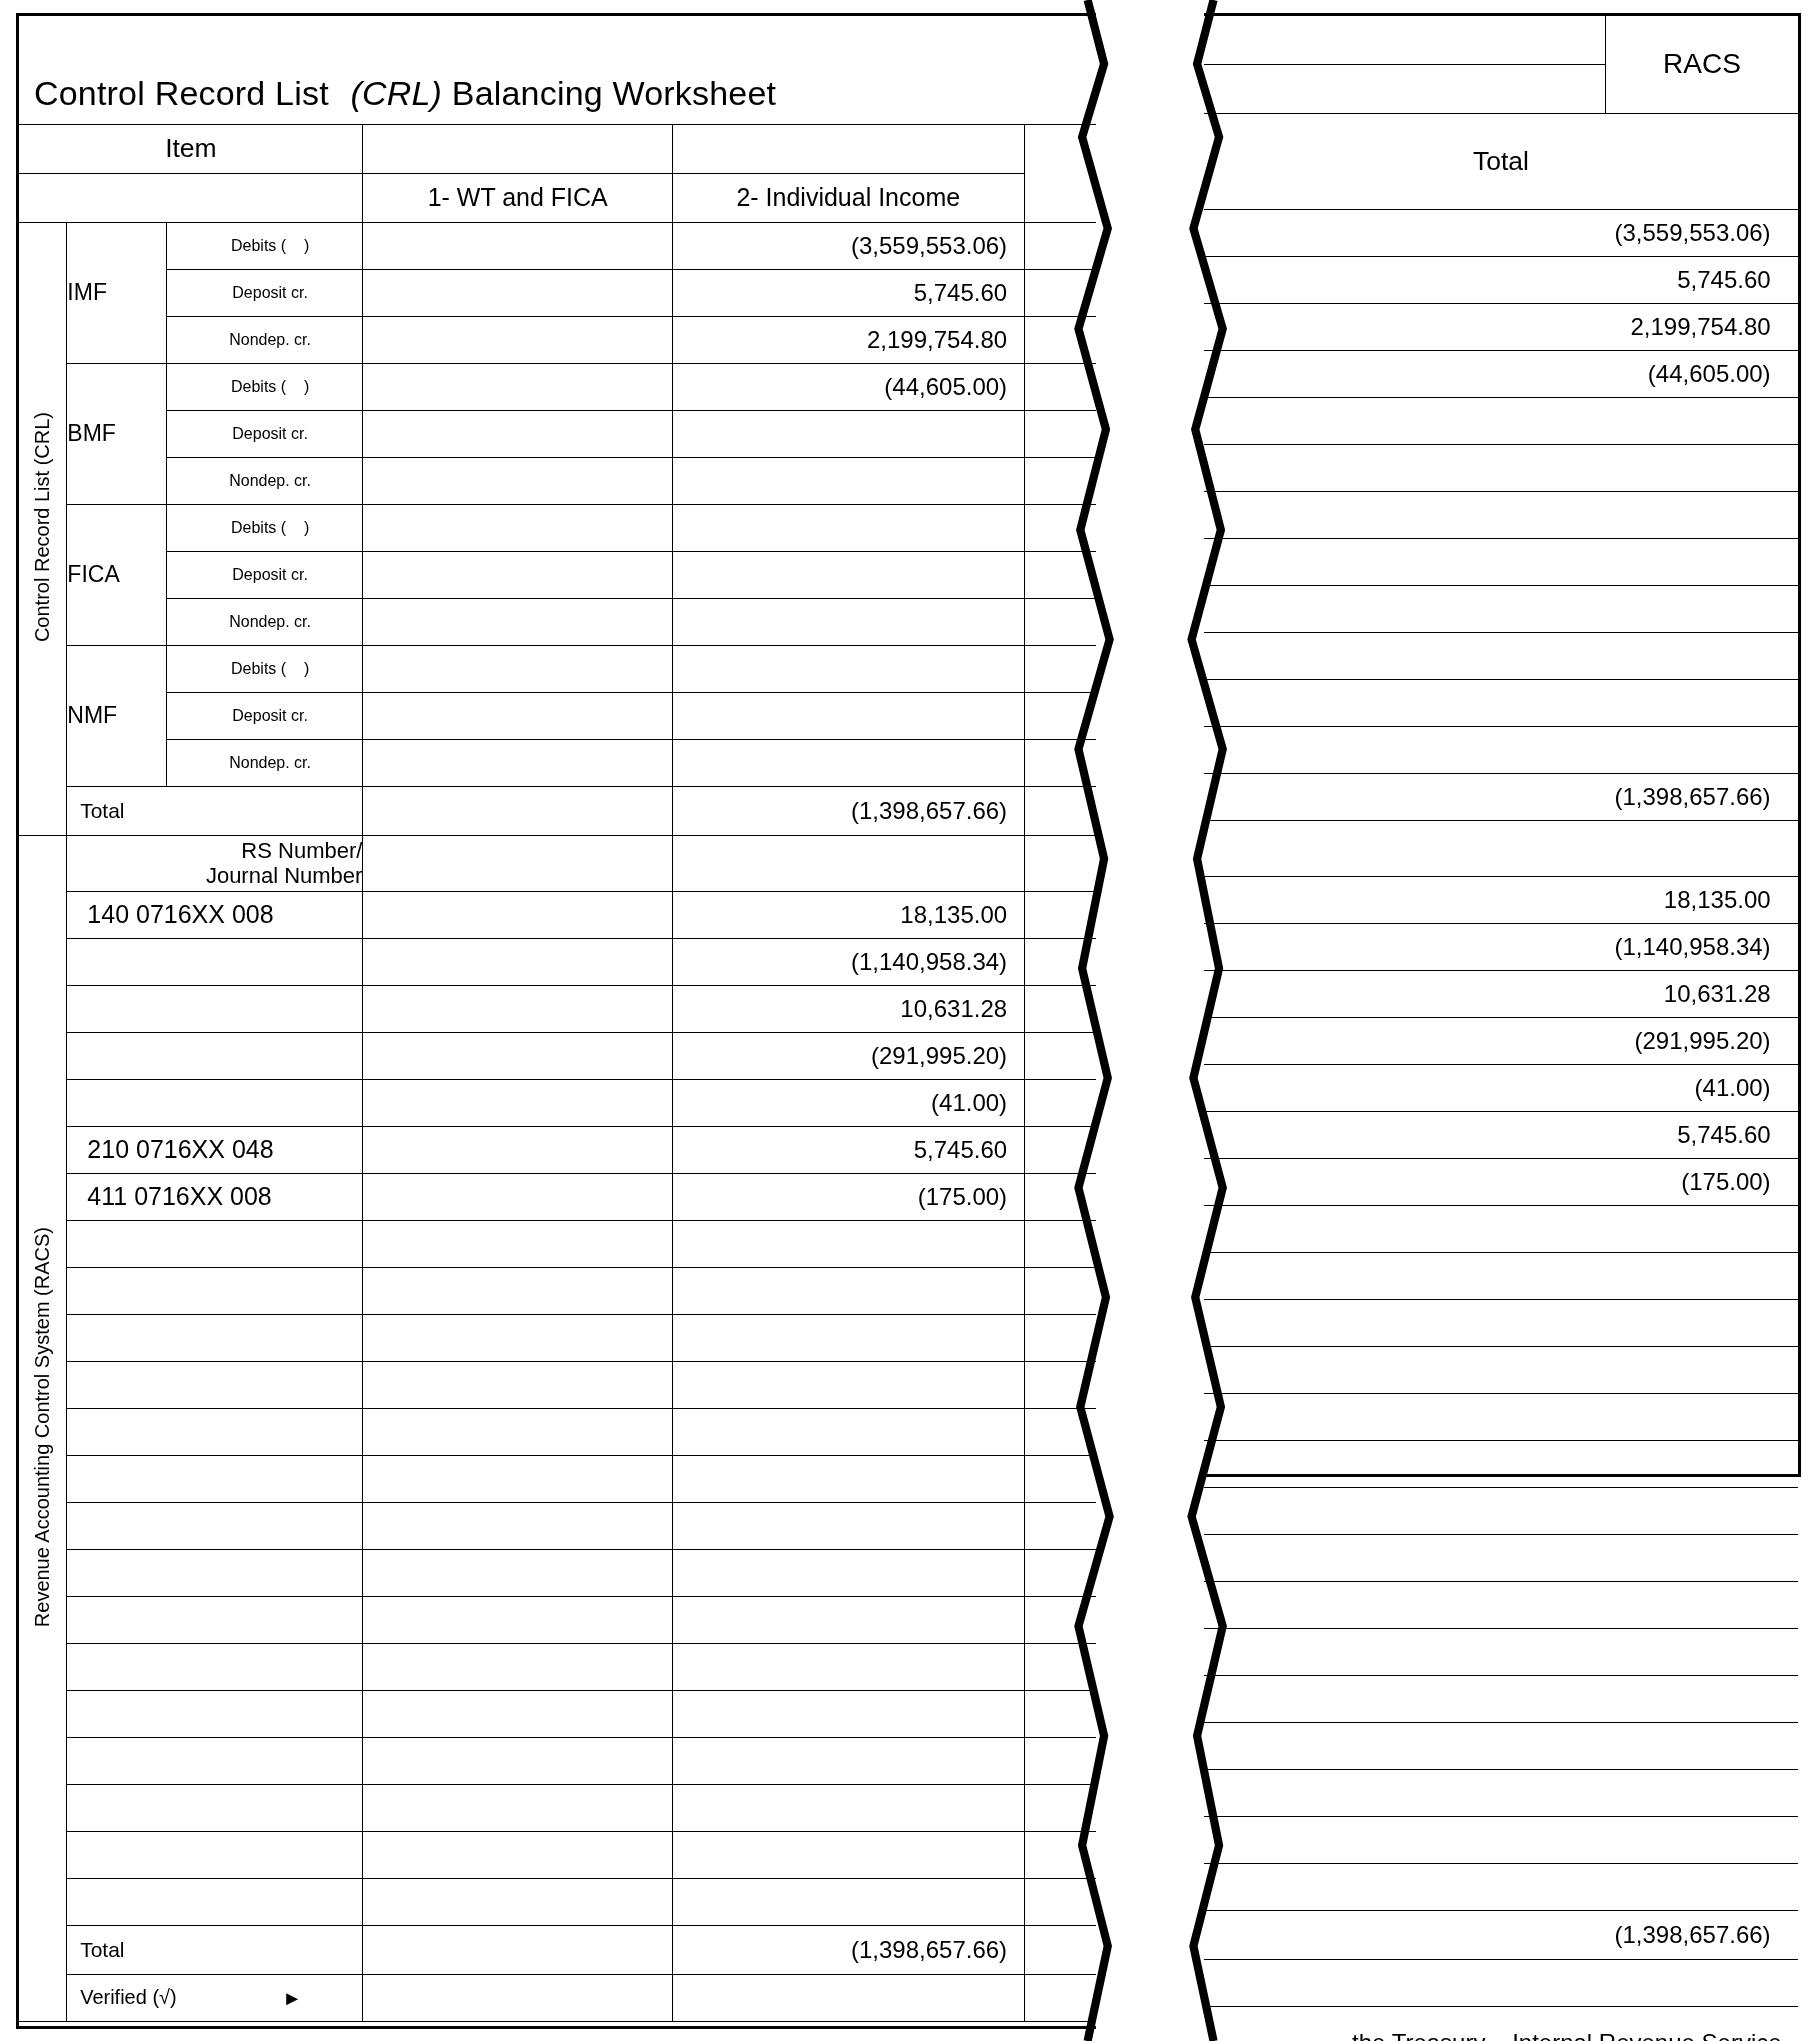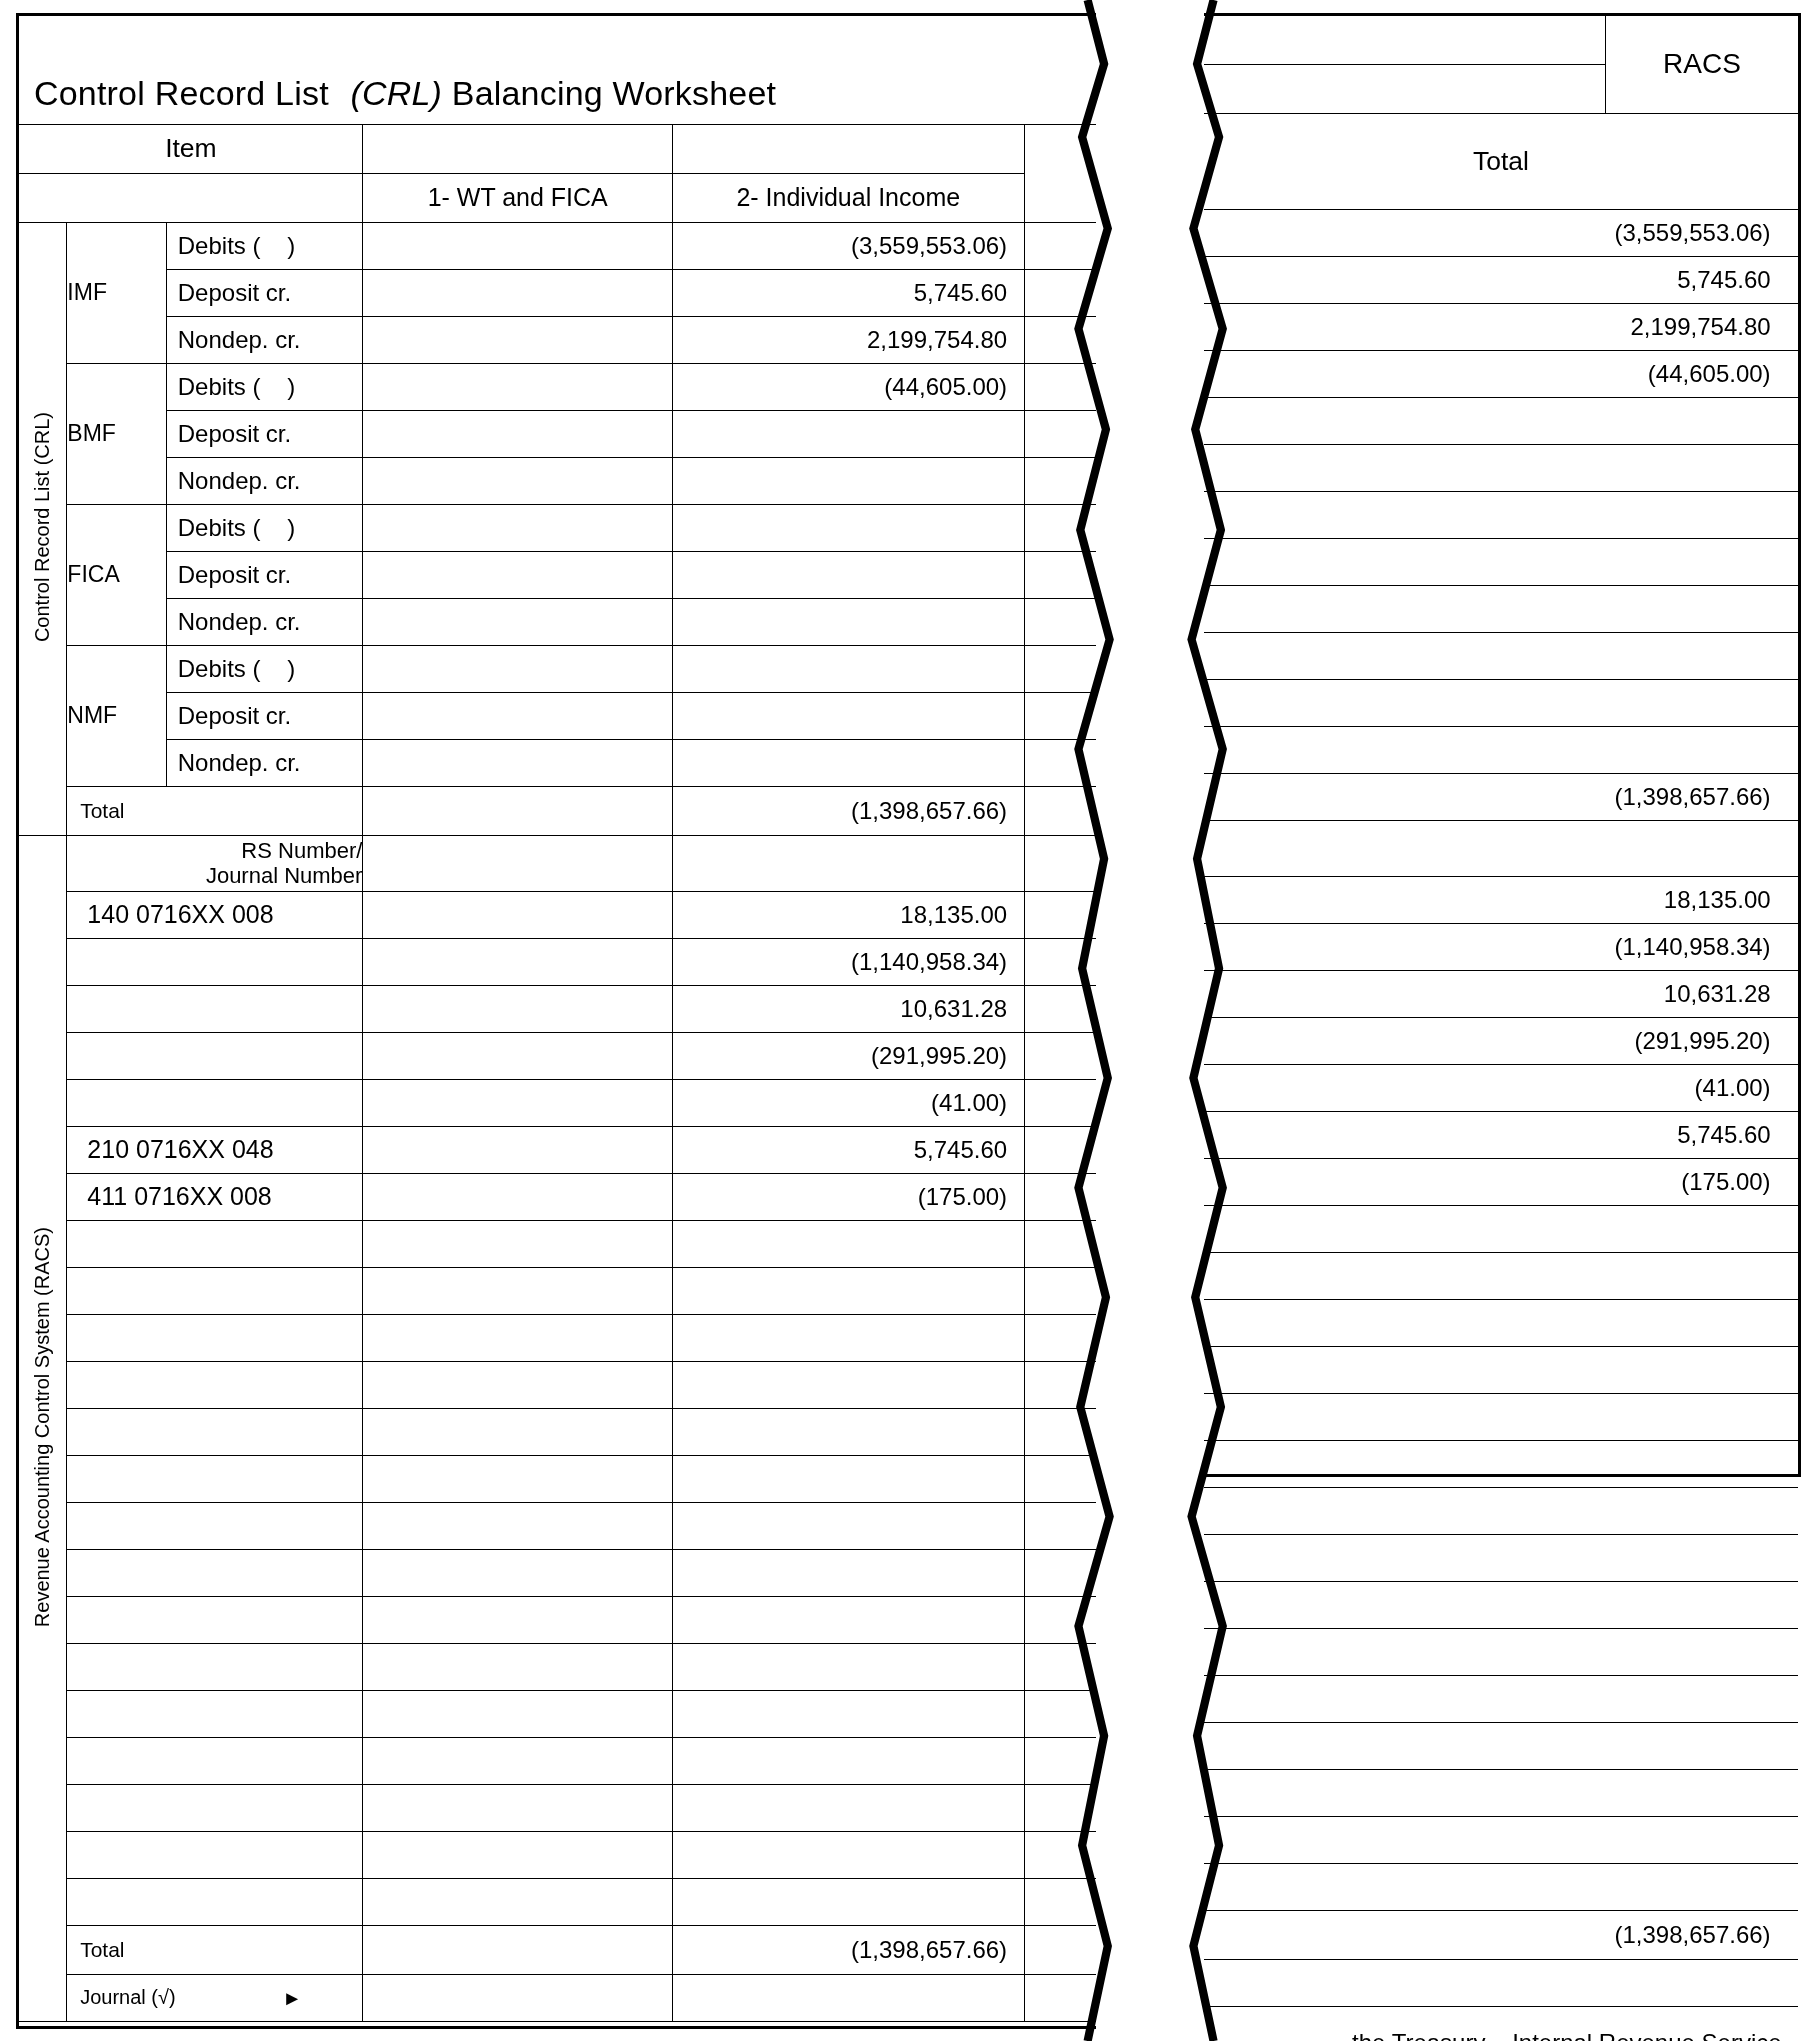--- a/index.html
+++ b/index.html
@@ -104,23 +104,24 @@
     white-space: nowrap;
   }
 
   .grp-label {
     width: 88px;
     text-align: left;
     font-size: 23px;
   }
   .row-label {
     width: 174px;
-    font-size: 24px;
+    font-size: 16px;
     padding-left: 11px !important;
     height: 46px;
+    text-align: center;
   }
   .amt {
     text-align: right;
     font-size: 24px;
     font-weight: bold;
     padding-right: 16.4px !important;
     height: 46px;
   }
 
   .total-label {
@@ -466,21 +467,21 @@
 
         <tr>
           <td class="total-label" colspan="2">Total</td>
           <td class="amt"></td>
           <td class="amt">(1,398,657.66)</td>
           <td class="noright"></td>
         </tr>
 
         <tr>
           <td class="verified" colspan="2">
-            <span>Journal (√)</span>
+            <span>Verified (√)</span>
             <span class="arrow">►</span>
           </td>
           <td></td>
           <td></td>
           <td class="noright"></td>
         </tr>
 
       </tbody>
     </table>
   </div>

